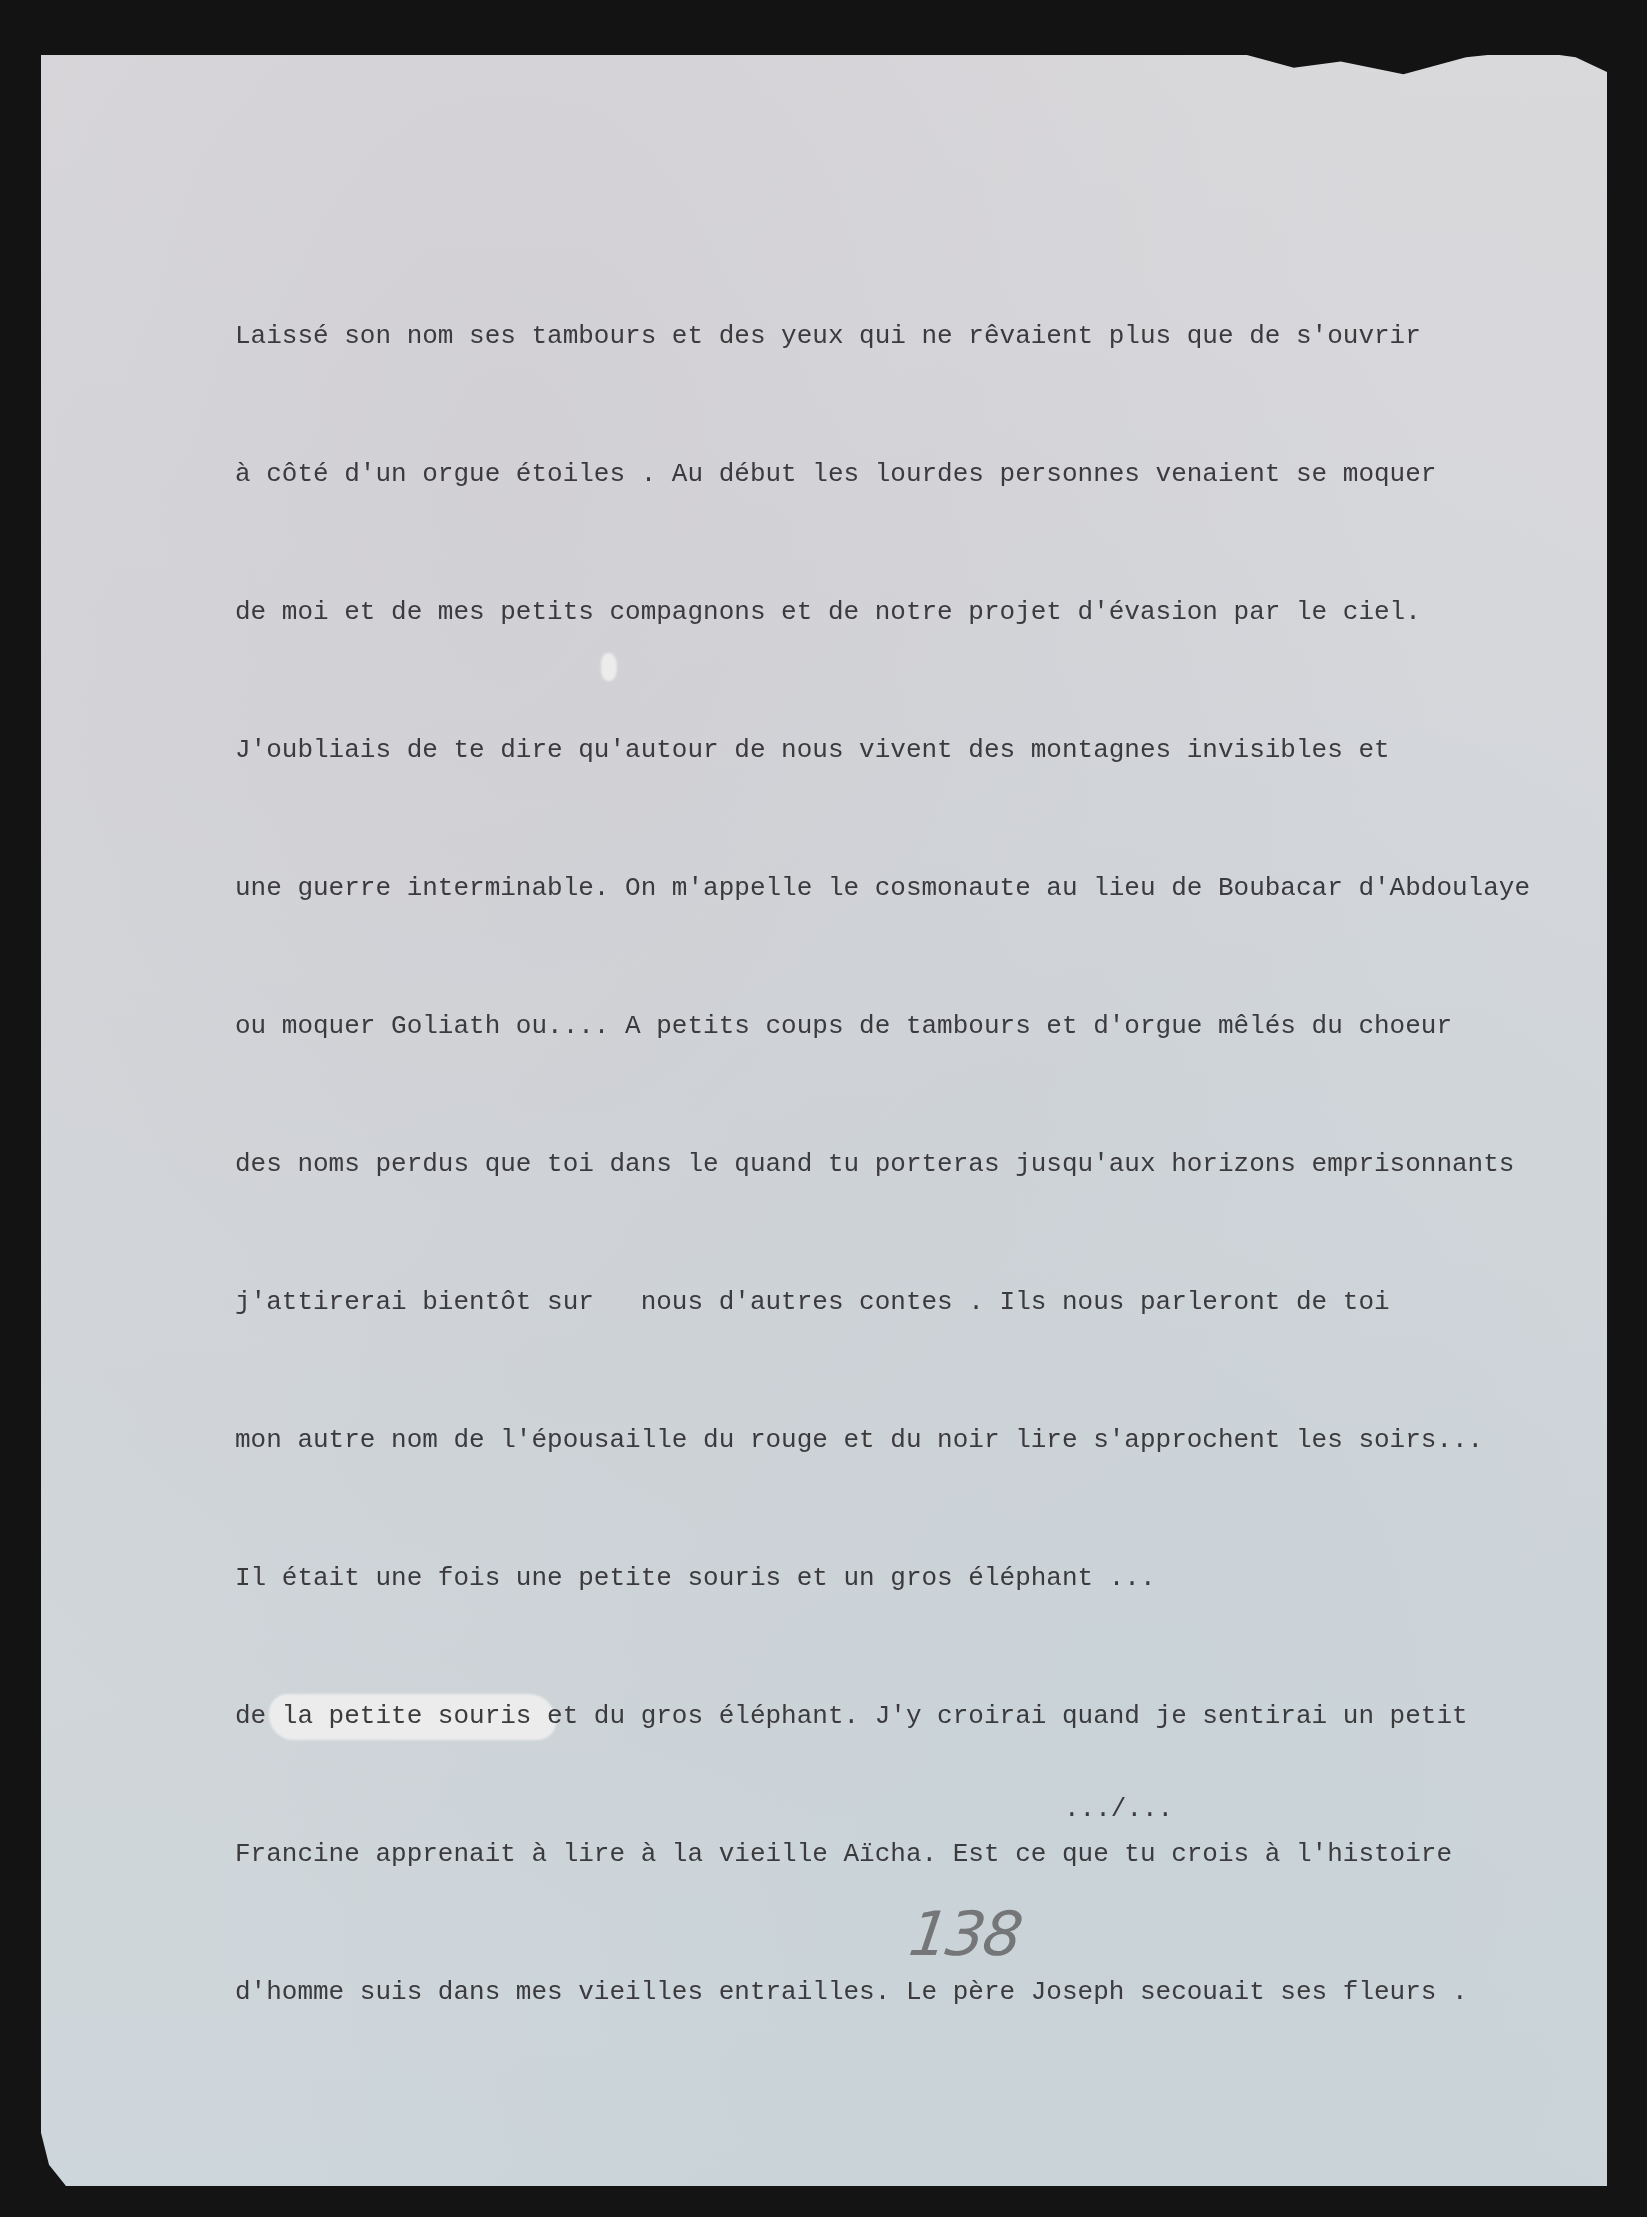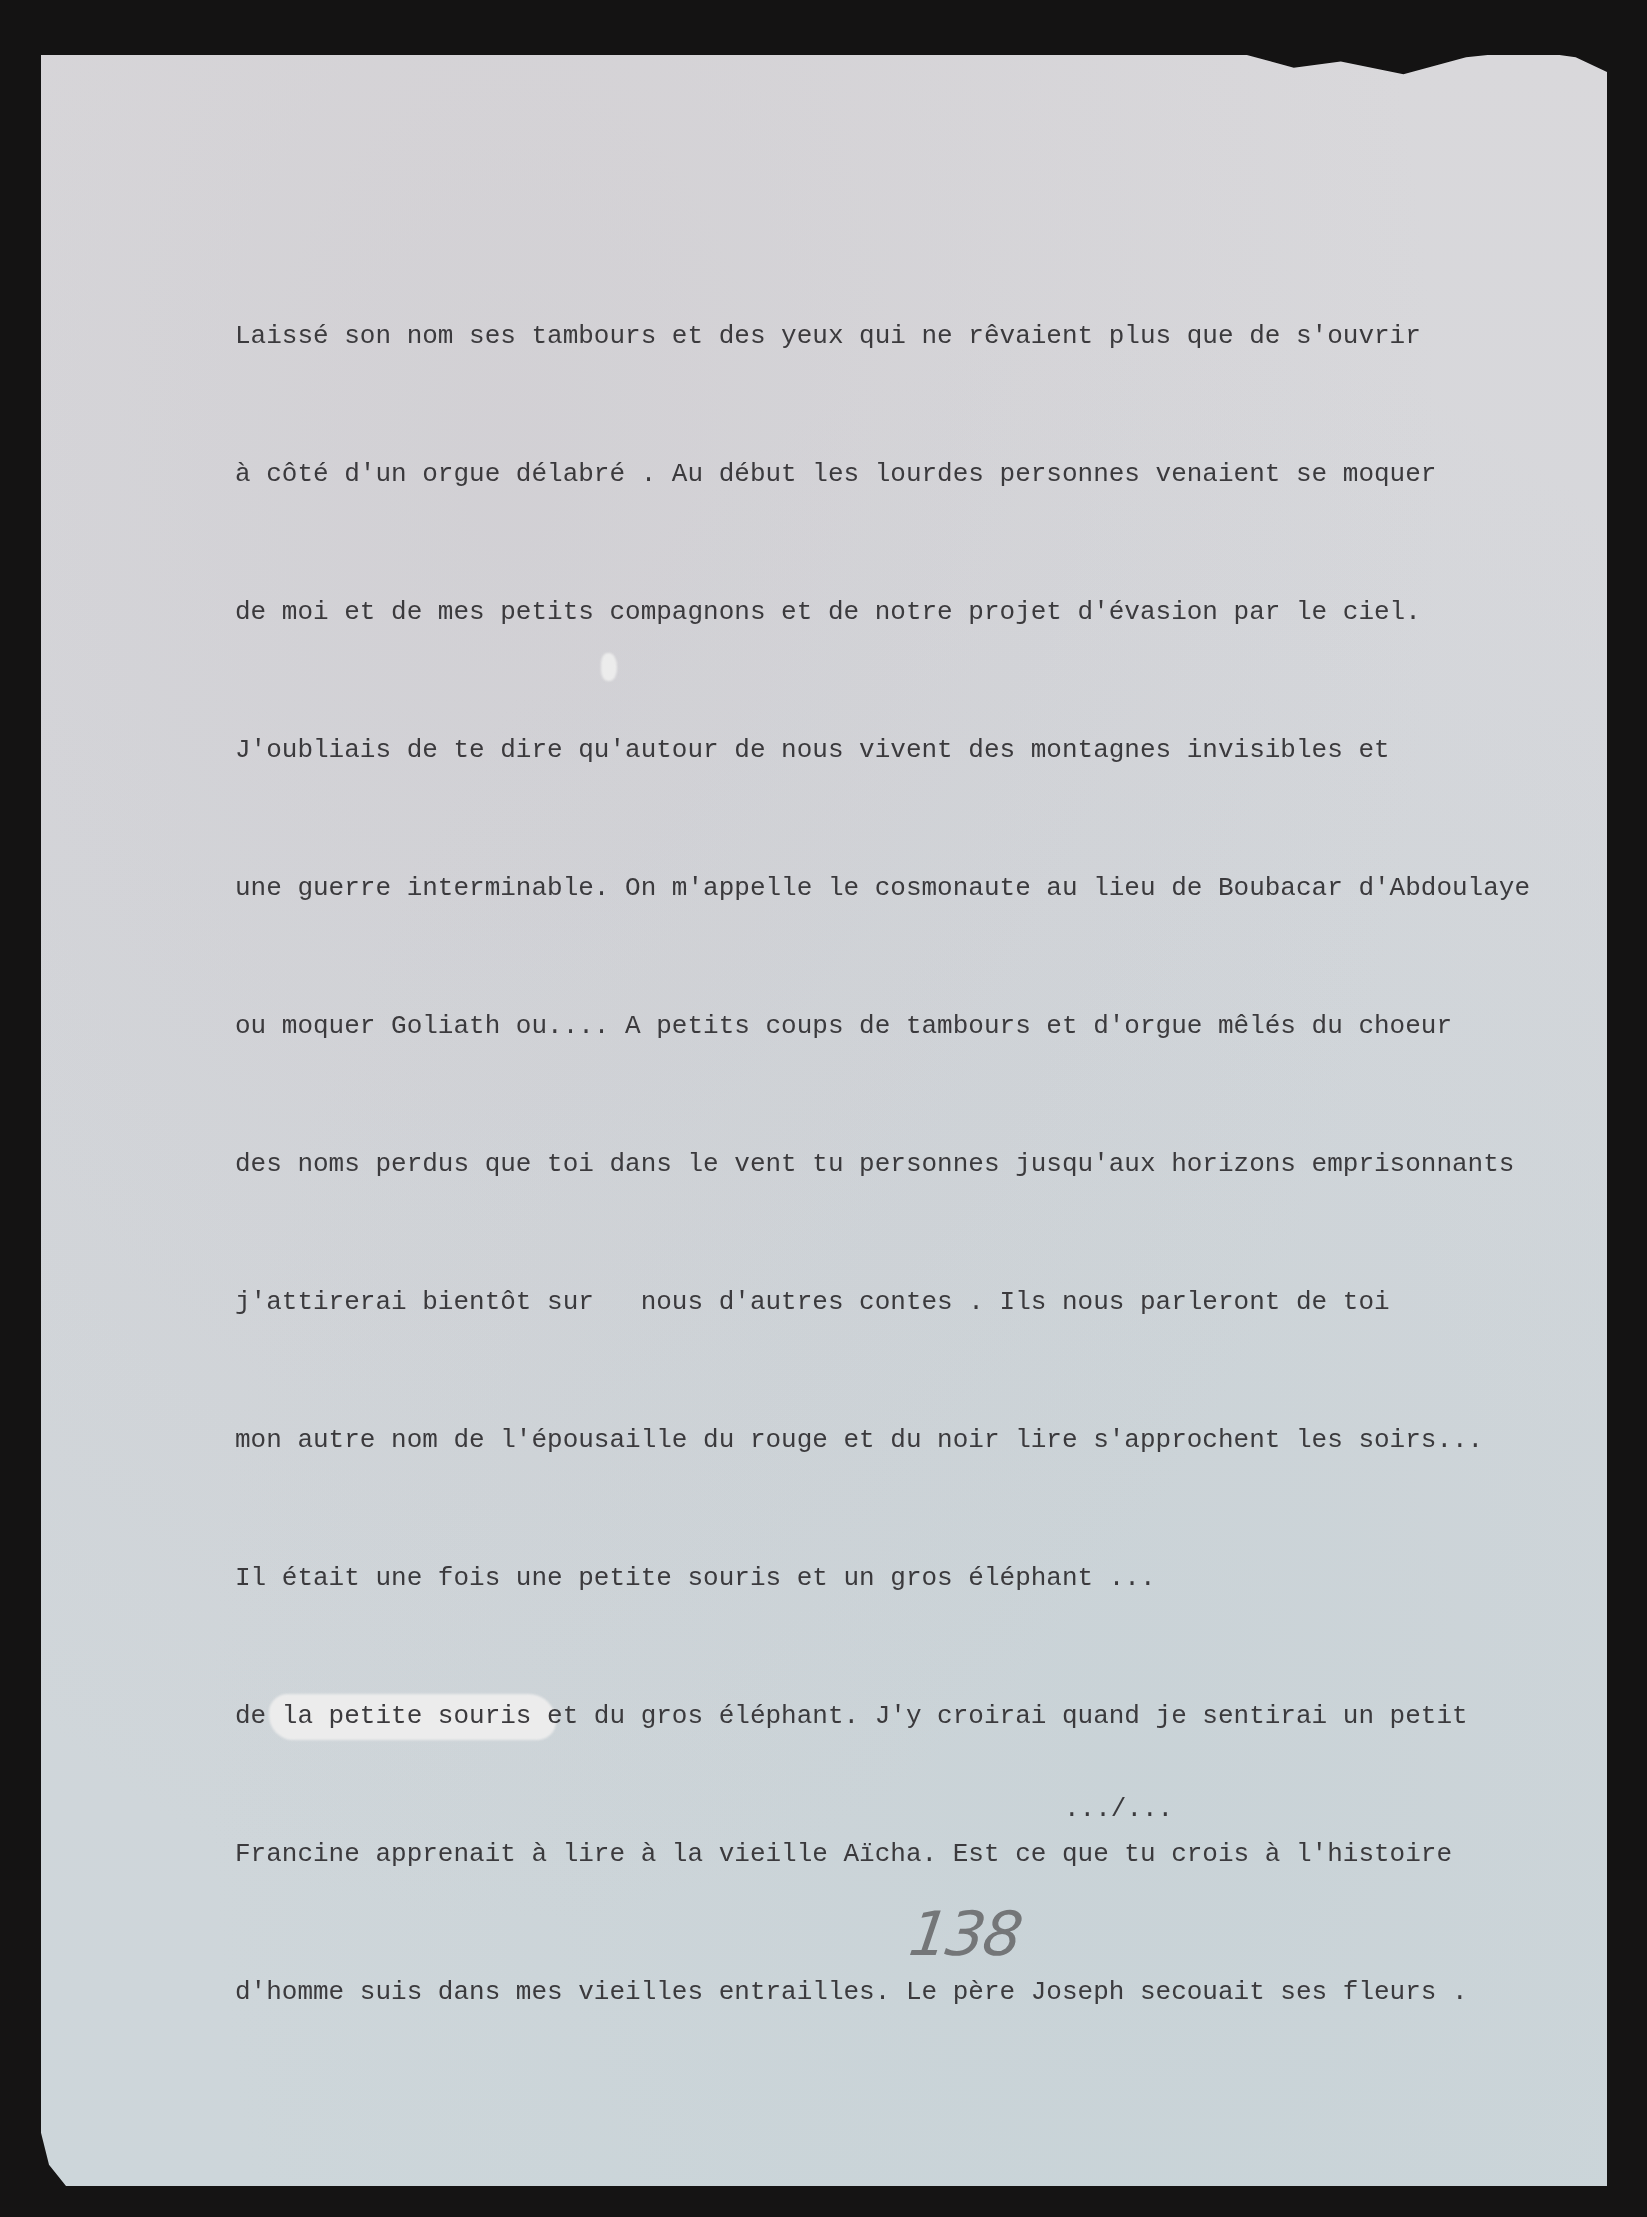--- a/index.html
+++ b/index.html
@@ -83,26 +83,26 @@
 
 <div class="scan">
   <div class="paper">
     <div class="paper-tint"></div>
 
     <div class="whiteout whiteout-1"></div>
     <div class="whiteout whiteout-2"></div>
 
     <div class="text-block">
       <span class="text-line">Laissé son nom ses tambours et des yeux qui ne rêvaient plus que de s'ouvrir</span>
-      <span class="text-line">à côté d'un orgue délabré . Au début les lourdes personnes venaient se moquer</span>
+      <span class="text-line">à côté d'un orgue étoiles . Au début les lourdes personnes venaient se moquer</span>
       <span class="text-line">de moi et de mes petits compagnons et de notre projet d'évasion par le ciel.</span>
       <span class="text-line">J'oubliais de te dire qu'autour de nous vivent des montagnes invisibles et</span>
       <span class="text-line">une guerre interminable. On m'appelle le cosmonaute au lieu de Boubacar d'Abdoulaye</span>
       <span class="text-line">ou moquer Goliath ou.... A petits coups de tambours et d'orgue mêlés du choeur</span>
-      <span class="text-line">des noms perdus que toi dans le vent tu personnes jusqu'aux horizons emprisonnants</span>
+      <span class="text-line">des noms perdus que toi dans le quand tu porteras jusqu'aux horizons emprisonnants</span>
       <span class="text-line">j'attirerai bientôt sur   nous d'autres contes . Ils nous parleront de toi</span>
       <span class="text-line">mon autre nom de l'épousaille du rouge et du noir lire s'approchent les soirs...</span>
       <span class="text-line">Il était une fois une petite souris et un gros éléphant ...</span>
       <span class="text-line">de la petite souris et du gros éléphant. J'y croirai quand je sentirai un petit</span>
       <span class="text-line">Francine apprenait à lire à la vieille Aïcha. Est ce que tu crois à l'histoire</span>
       <span class="text-line">d'homme suis dans mes vieilles entrailles. Le père Joseph secouait ses fleurs .</span>
       
       
       
       

